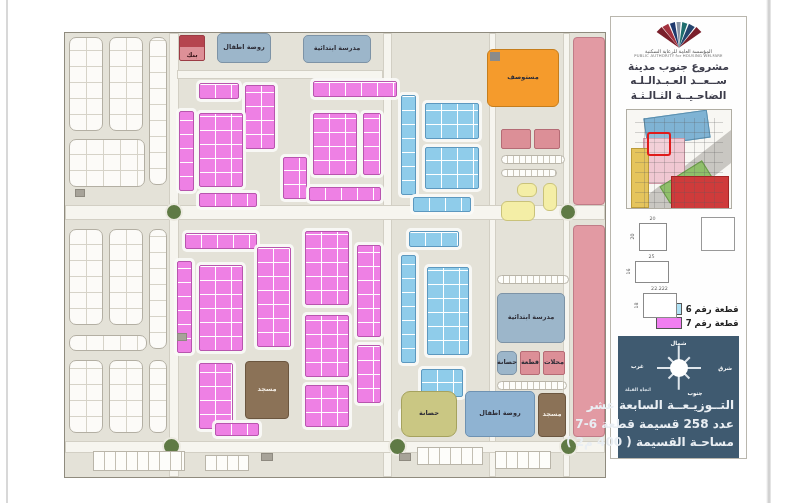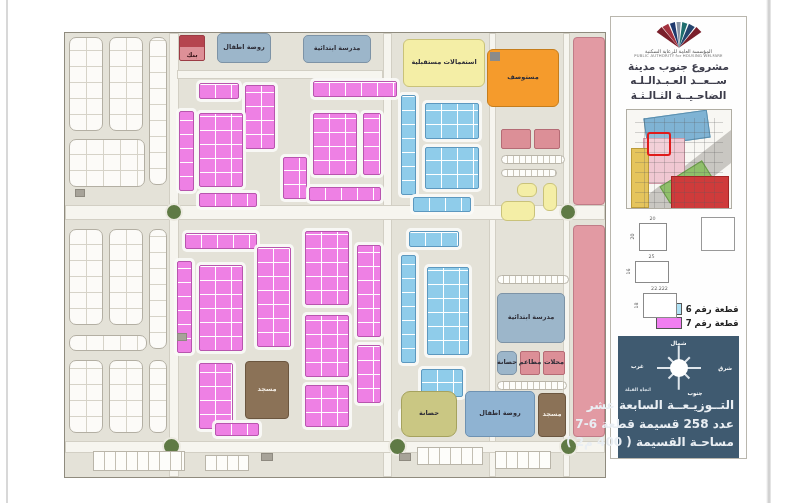--- a/index.html
+++ b/index.html
@@ -155,23 +155,20 @@
     <div class="blk t-grid" style="left: 44px; top: 327px; width: 34px; height: 73px;"></div>
     <div class="blk t-grid" style="left: 84px; top: 327px; width: 18px; height: 73px;"></div>
     <div class="blk t-bank" style="left: 114px; top: 2px; width: 26px; height: 26px;">
       <span class="blk-label">بنك</span>
     </div>
     <div class="blk t-school" style="left: 152px; top: 0px; width: 54px; height: 30px;">
       <span class="blk-label">روضة اطفال</span>
     </div>
     <div class="blk t-school" style="left: 238px; top: 2px; width: 68px; height: 28px;">
       <span class="blk-label">مدرسة ابتدائية</span>
-    </div>
-    <div class="blk t-future" style="left: 338px; top: 6px; width: 82px; height: 48px;">
-      <span class="blk-label">استعمالات مستقبلية</span>
     </div>
     <div class="blk t-clinic" style="left: 422px; top: 16px; width: 72px; height: 58px;">
       <span class="blk-label">مستوصف</span>
     </div>
     <div class="blk t-rose" style="left: 508px; top: 4px; width: 32px; height: 168px;"></div>
     <div class="blk t-rose" style="left: 508px; top: 192px; width: 32px; height: 212px;"></div>
     <div class="blk t-p7" style="left: 114px; top: 78px; width: 15px; height: 80px;"></div>
     <div class="blk t-p7" style="left: 134px; top: 50px; width: 40px; height: 16px;"></div>
     <div class="blk t-p7" style="left: 180px; top: 52px; width: 30px; height: 64px;"></div>
     <div class="blk t-p7" style="left: 134px; top: 80px; width: 44px; height: 74px;"></div>
@@ -209,21 +206,21 @@
     <div class="blk t-future" style="left: 478px; top: 150px; width: 14px; height: 28px;"></div>
     <div class="blk t-future" style="left: 436px; top: 168px; width: 34px; height: 20px;"></div>
     <div class="blk t-pill" style="left: 432px; top: 242px; width: 72px; height: 9px;"></div>
     <div class="blk t-school" style="left: 432px; top: 260px; width: 68px; height: 50px;">
       <span class="blk-label">مدرسة ابتدائية</span>
     </div>
     <div class="blk t-school" style="left: 432px; top: 318px; width: 20px; height: 24px;">
       <span class="blk-label">حضانة</span>
     </div>
     <div class="blk t-shops" style="left: 455px; top: 318px; width: 20px; height: 24px;">
-      <span class="blk-label">مطاعم</span>
+      <span class="blk-label">قطعة</span>
     </div>
     <div class="blk t-shops" style="left: 478px; top: 318px; width: 22px; height: 24px;">
       <span class="blk-label">محلات</span>
     </div>
     <div class="blk t-pill" style="left: 432px; top: 348px; width: 70px; height: 9px;"></div>
     <div class="blk t-mosque" style="left: 180px; top: 328px; width: 44px; height: 58px;">
       <span class="blk-label">مسجد</span>
     </div>
     <div class="blk t-park" style="left: 336px; top: 358px; width: 56px; height: 46px;">
       <span class="blk-label">حضانة</span>

